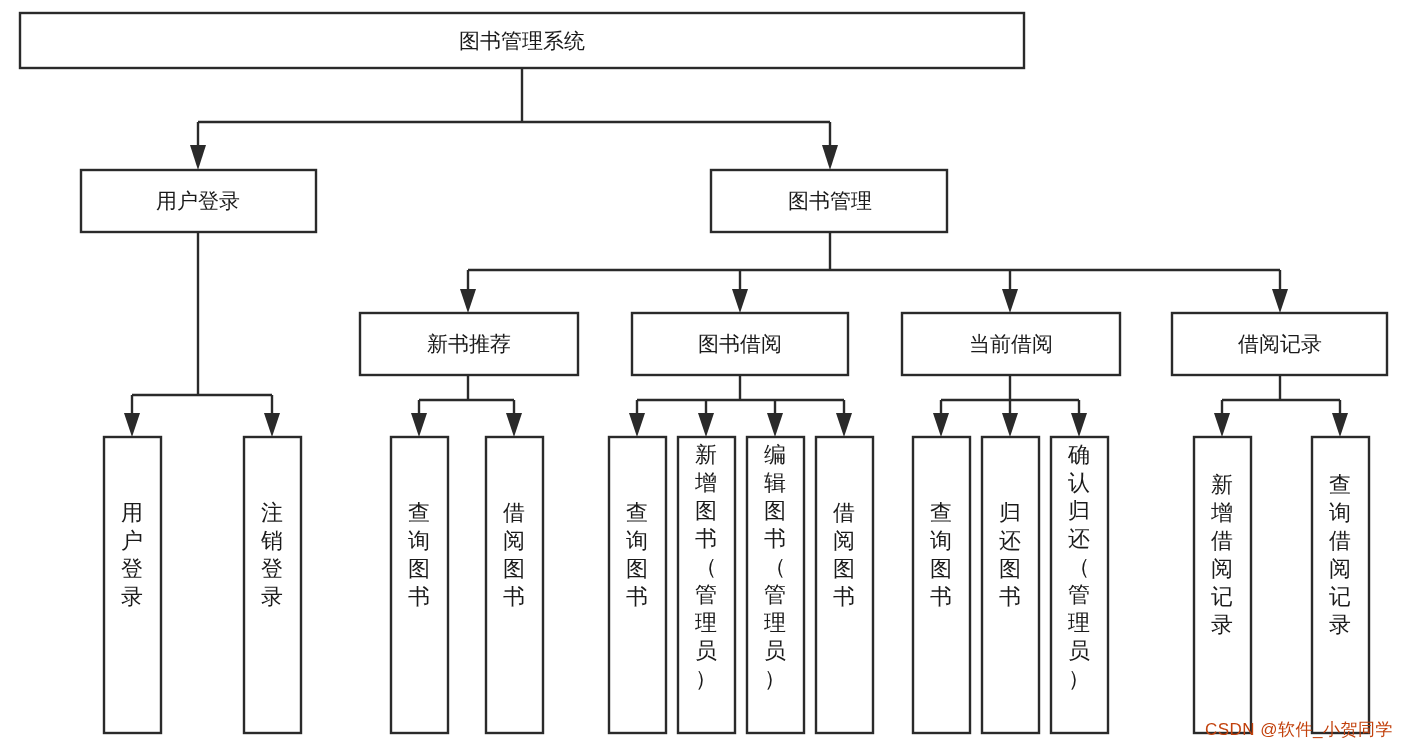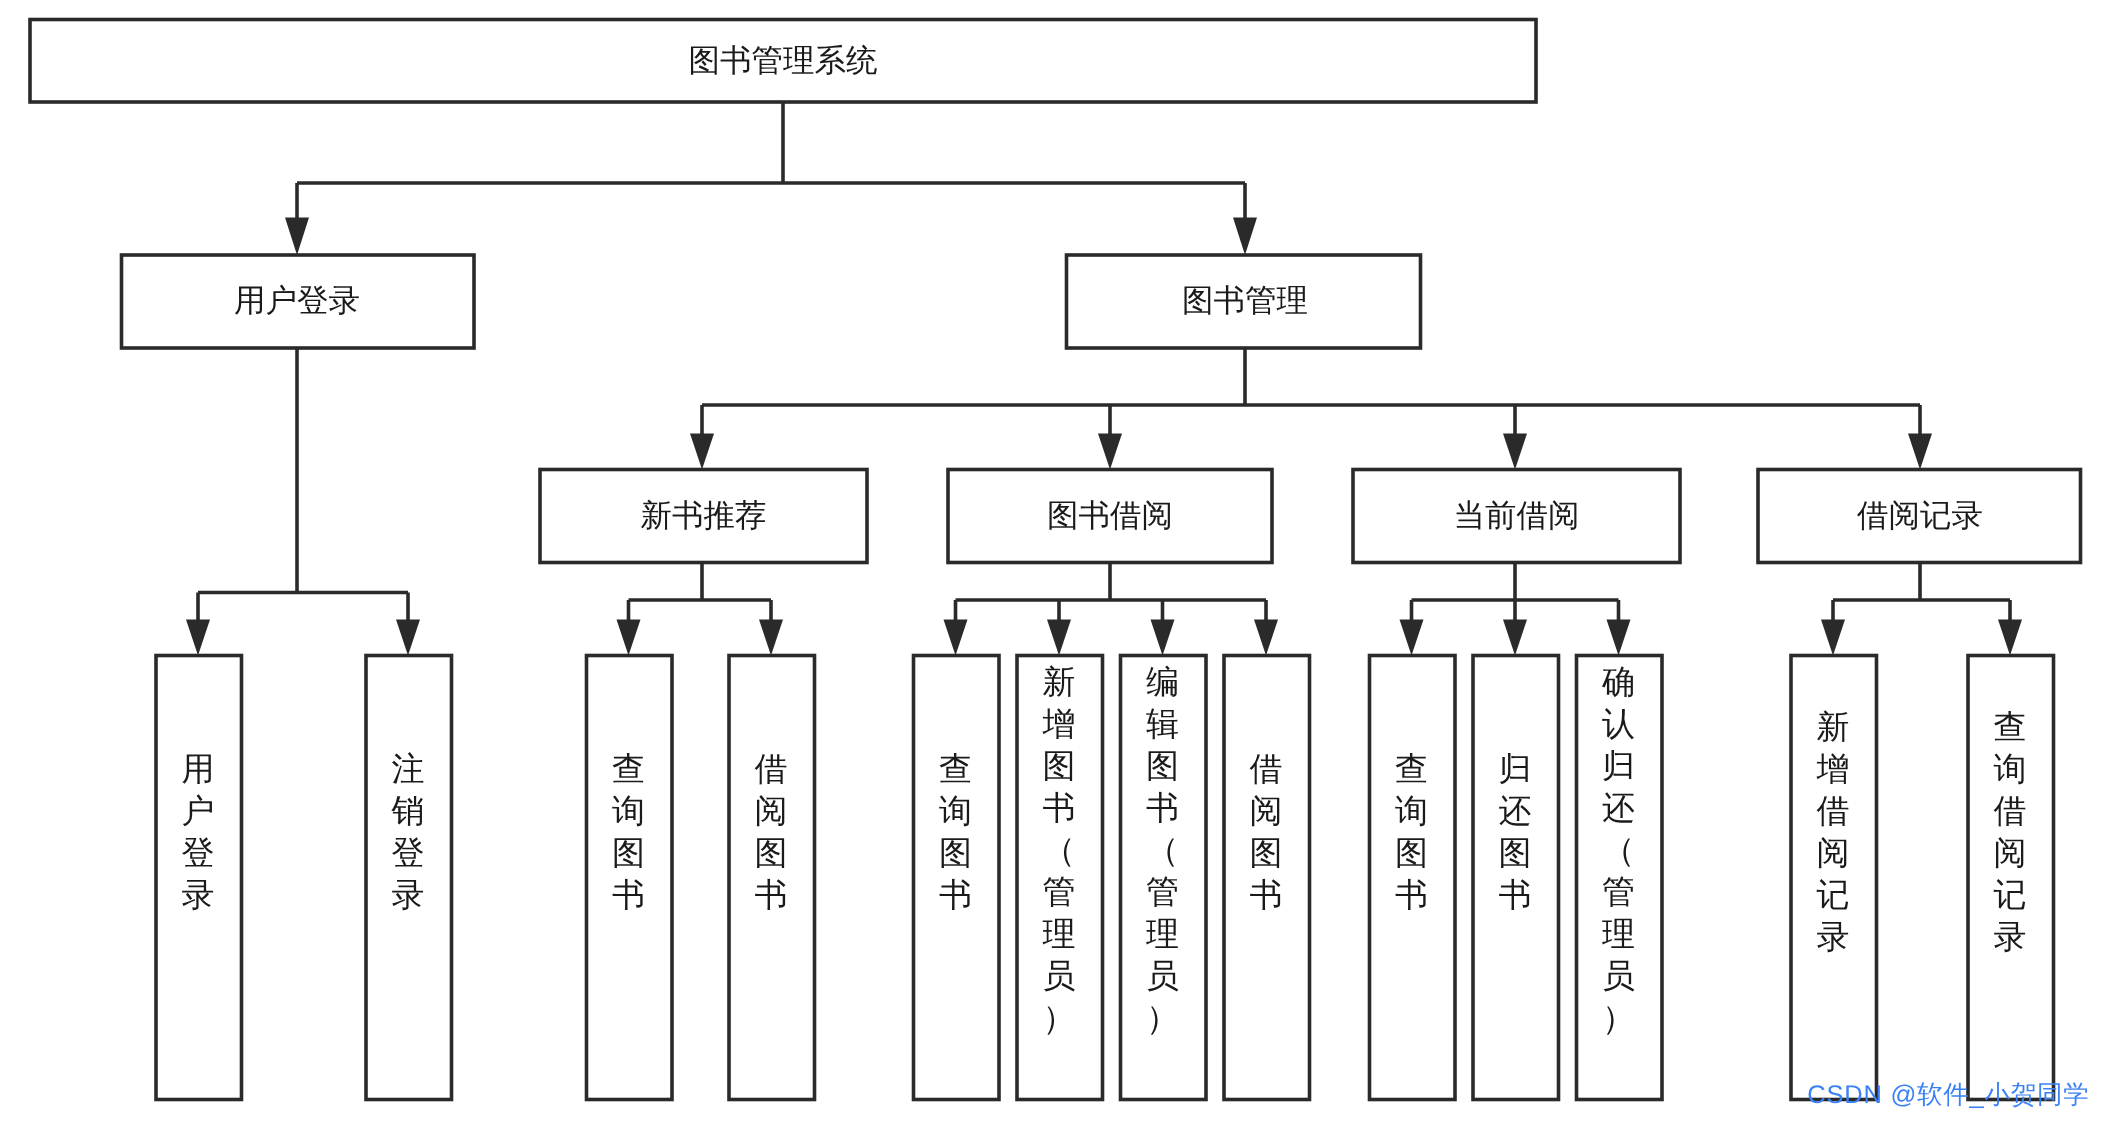--- a/index.html
+++ b/index.html
@@ -17,21 +17,21 @@
     dominant-baseline:middle;
   }
   .leaf-label{
     font-family:"Liberation Sans","DejaVu Sans",sans-serif;
     fill:#1a1a1a;font-size:22px;
   }
   .leaf-label tspan{text-anchor:middle;}
   .watermark{
     position:absolute;right:12px;bottom:6px;
     font-family:"Liberation Sans","DejaVu Sans",sans-serif;
-    font-size:17px;color:#3b82f6;white-space:nowrap;
+    font-size:17px;color:#c2410c;white-space:nowrap;
     letter-spacing:0.5px;user-select:none;margin-left:32px;
   }
 </style>
 </head>
 <body>
 
 <svg id="diagram" viewBox="0 0 1405 747" xmlns="http://www.w3.org/2000/svg">
 
   <g>
     <path class="edge" d="M522,68 L522,122"></path>

